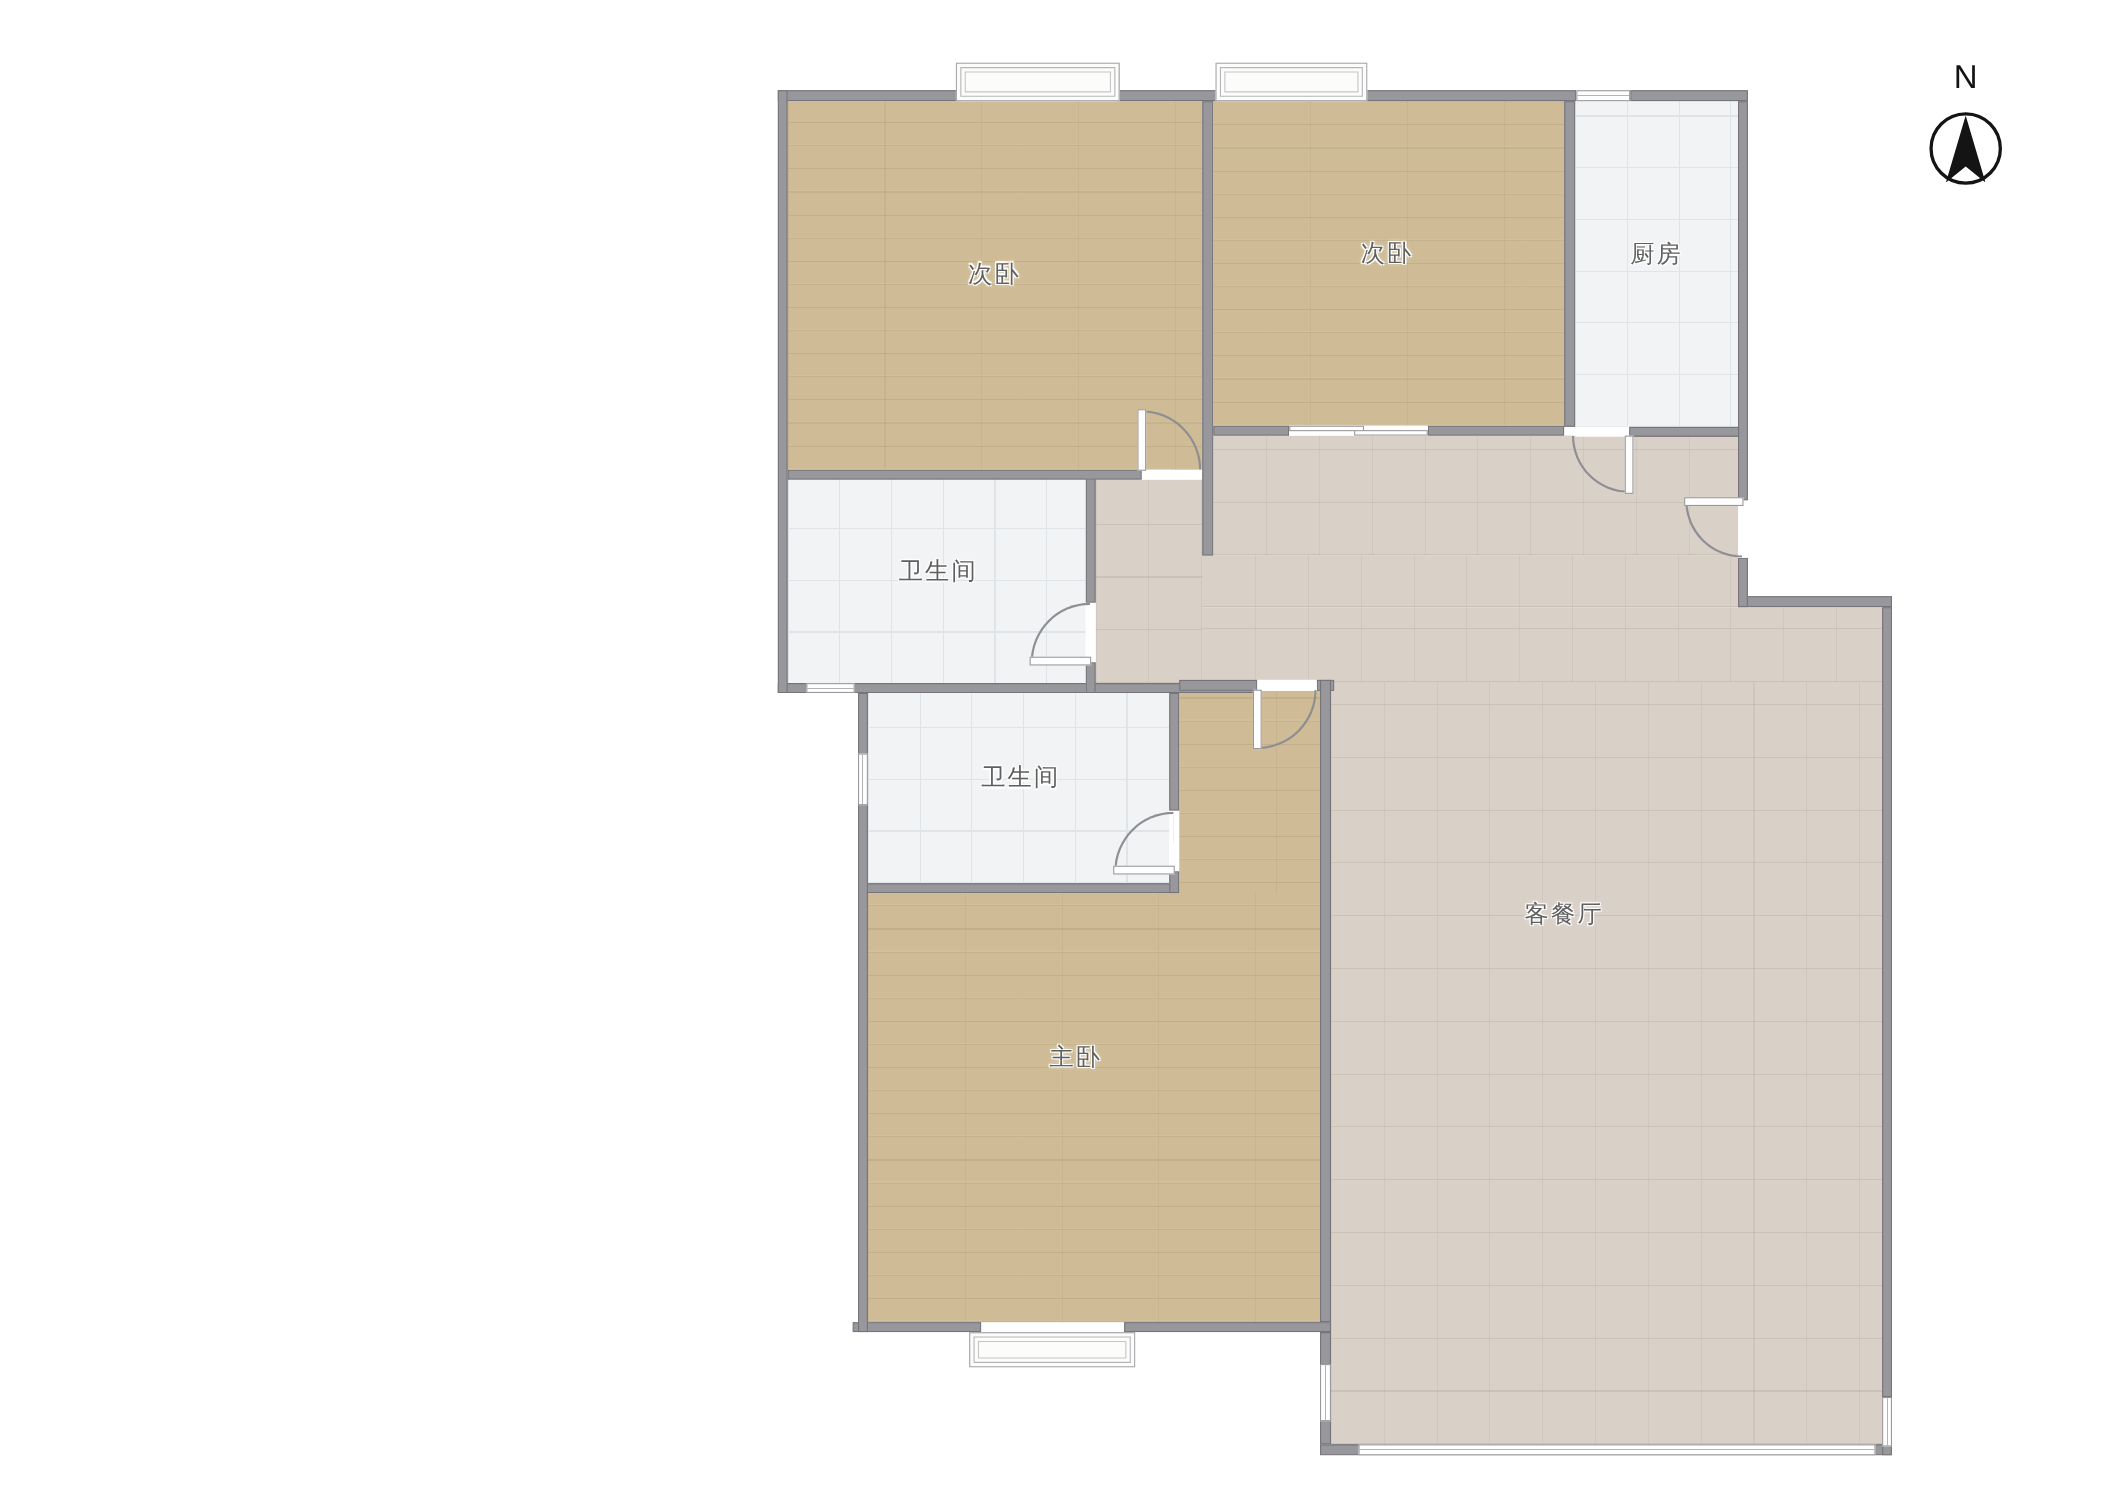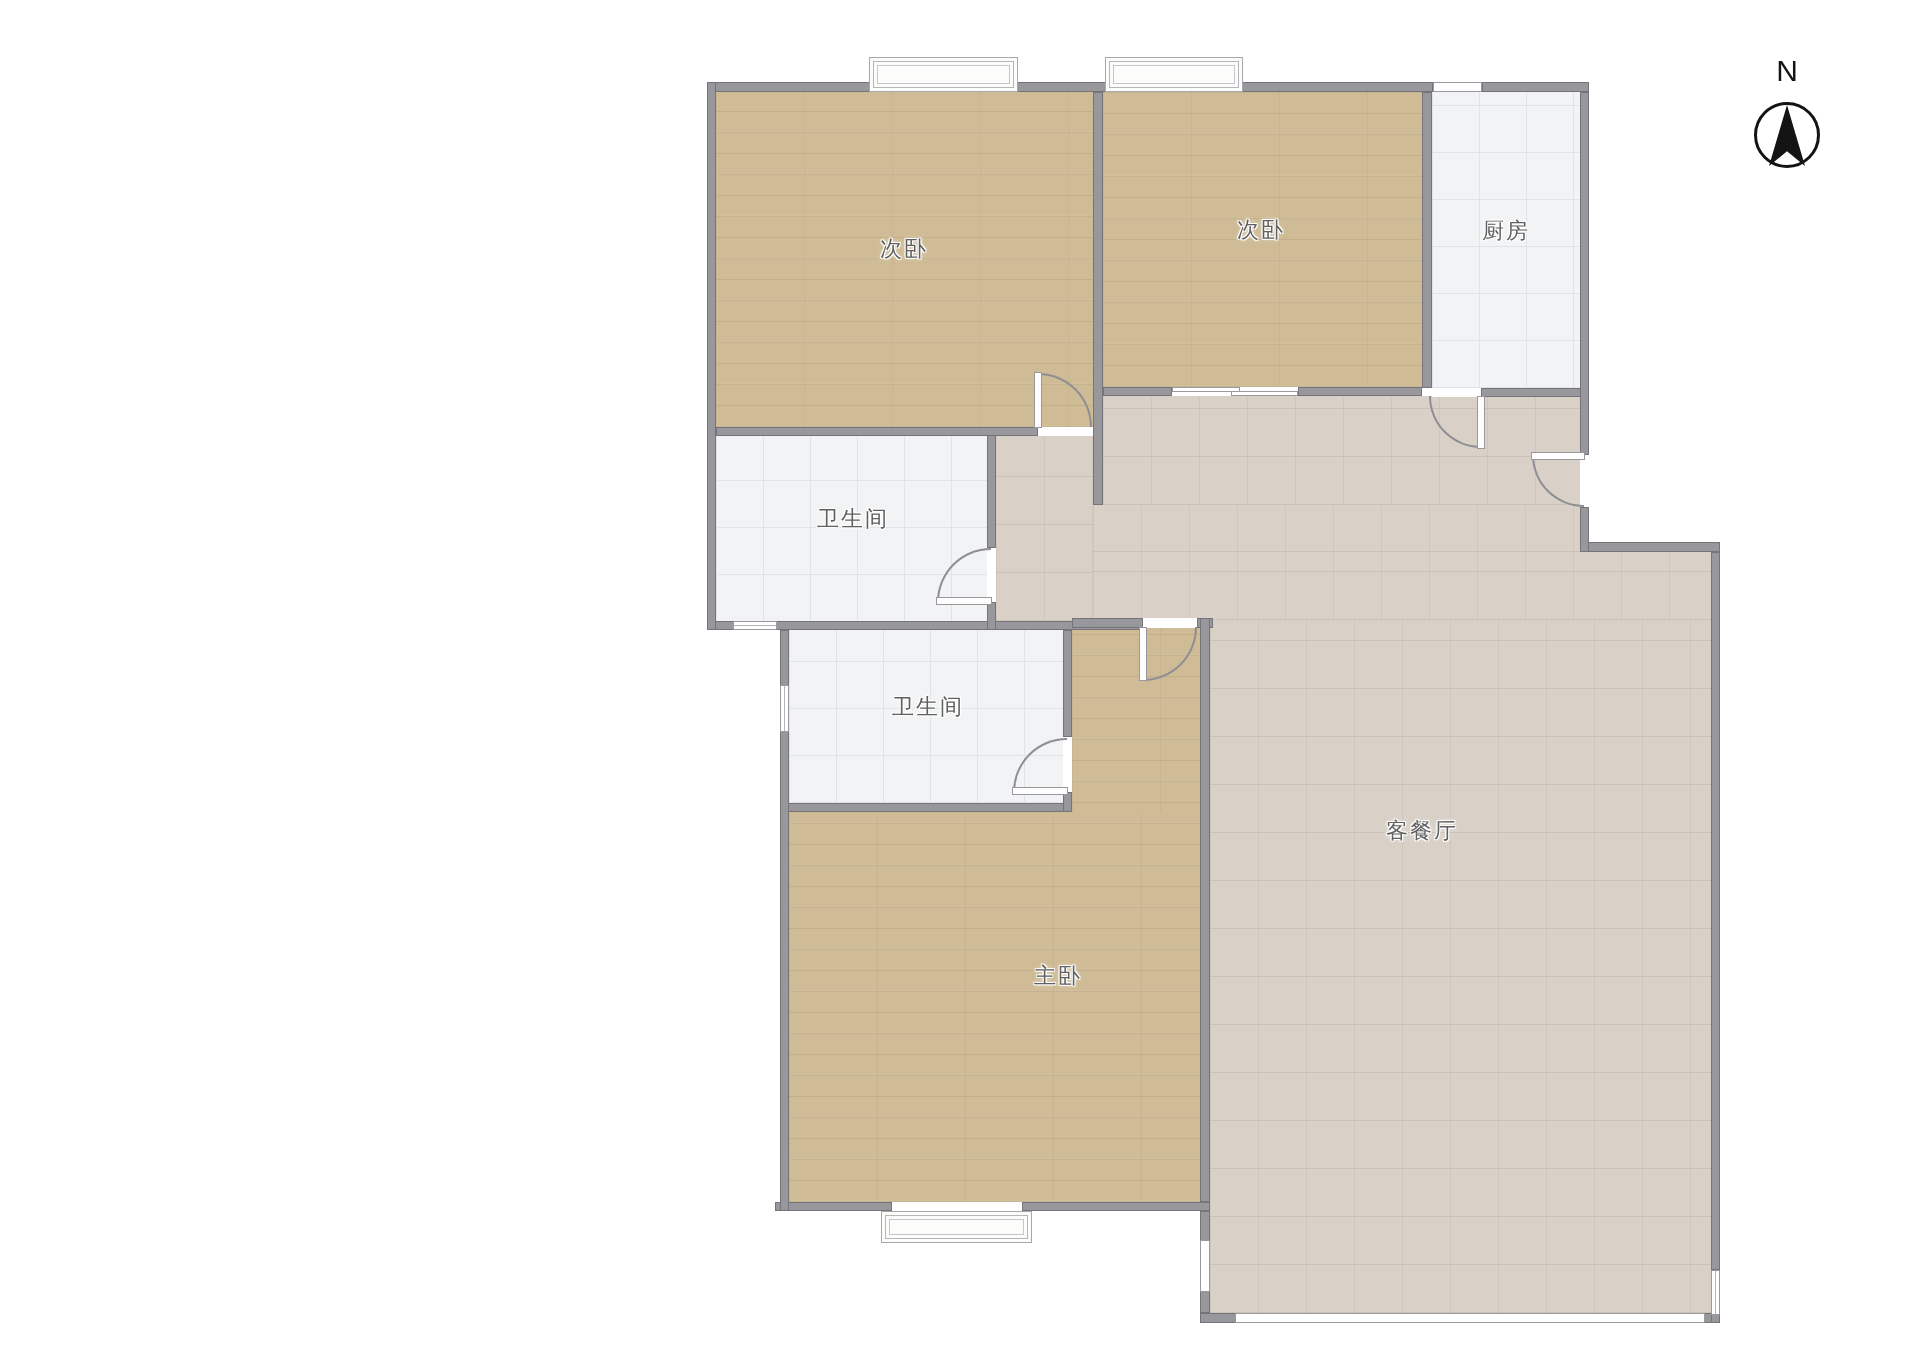--- a/index.html
+++ b/index.html
@@ -130,18 +130,18 @@
     <div class="rect leaf" style="left: 1477px; top: 396px; width: 8px; height: 53px;"></div>
     <div class="rect leaf" style="left: 1139px; top: 627px; width: 8px; height: 54px;"></div>
     <div class="rect leaf" style="left: 936px; top: 597px; width: 56px; height: 8px;"></div>
     <div class="rect leaf" style="left: 1012px; top: 787px; width: 56px; height: 8px;"></div>
     <div class="rect leaf" style="left: 1531px; top: 452px; width: 54px; height: 8px;"></div>
     <div class="room-label" style="left: 904px; top: 249px;">次卧</div>
     <div class="room-label" style="left: 1261px; top: 230px;">次卧</div>
     <div class="room-label" style="left: 1506px; top: 231px;">厨房</div>
     <div class="room-label" style="left: 853px; top: 519px;">卫生间</div>
     <div class="room-label" style="left: 928px; top: 707px;">卫生间</div>
-    <div class="room-label" style="left: 1058px; top: 961px; margin-top: 15px;">主卧</div>
+    <div class="room-label" style="left: 978px; top: 961px;">主卧</div>
     <div class="room-label" style="left: 1422px; top: 831px;">客餐厅</div>
     <div class="compass-n">N</div>
     <div class="compass"></div>
     <div class="compass-arrow"></div>
   </div>
 
 </body></html>

